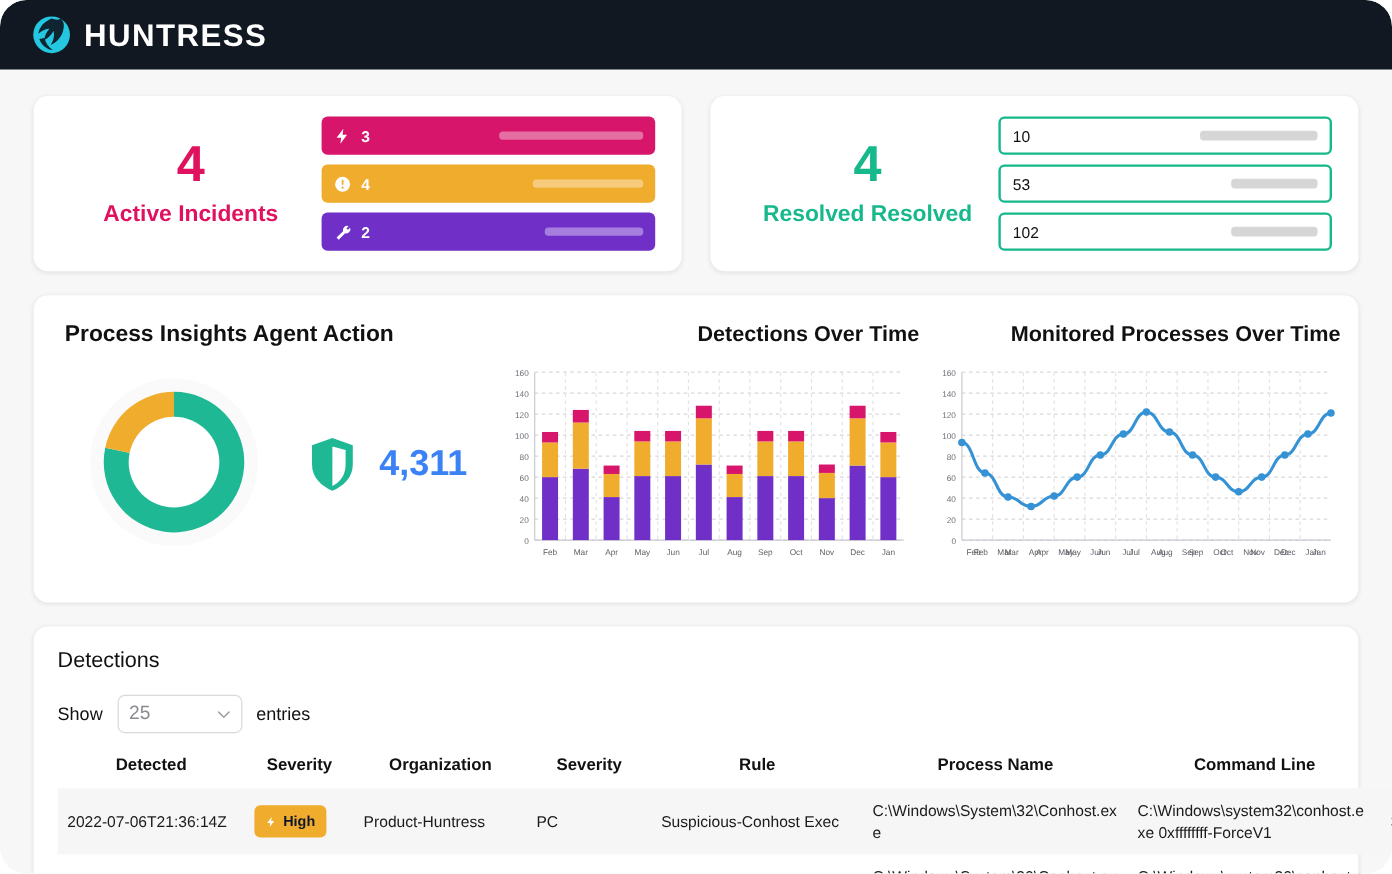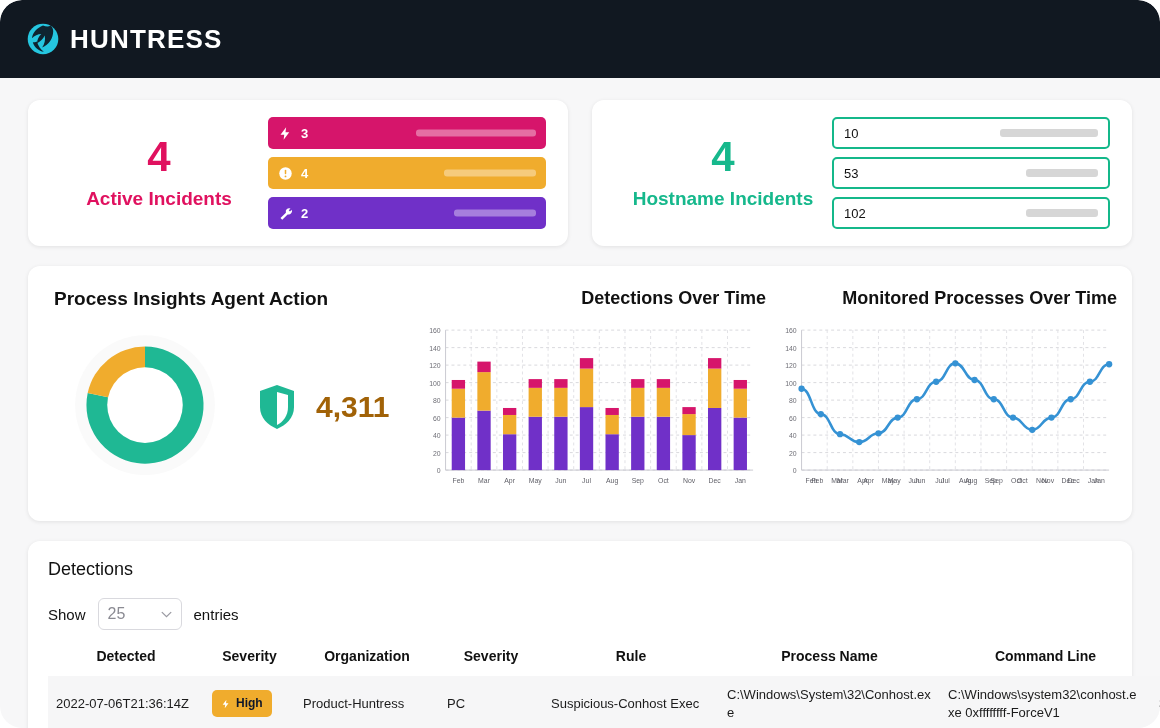--- a/index.html
+++ b/index.html
@@ -10,21 +10,21 @@
     overflow:hidden;
   }
   .app{
     position:relative;width:1160px;height:728px;
     background:#f7f7f8;
     border-radius:22px;
     overflow:hidden;
   }
   
   .topbar{
-    height:78px;background:#111821;
+    height:58px;background:#111821;
     display:flex;align-items:center;
     border-top-left-radius:22px;border-top-right-radius:22px;
     padding-left:26px;box-sizing:border-box;
   }
   .logo-wrap{display:flex;align-items:center;gap:10px;}
   .logo-mark{width:34px;height:34px;display:block;}
   .logo-text{
     color:#ffffff;font-size:26px;font-weight:bold;
     letter-spacing:1.2px;
   }
@@ -93,36 +93,36 @@
   .chart-col.c2{flex:0 0 350px;}
   .chart-title{
     font-size:19px;font-weight:bold;color:#111;margin:4px 0 0 4px;
   }
   .chart-title.small{font-size:18px;text-align:right;}
   .donut-area{display:flex;align-items:center;margin-top:12px;}
   .donut-box{width:190px;height:170px;flex:0 0 190px;}
   .donut-stats{margin-left:16px;}
   .dstat{display:flex;align-items:center;gap:18px;margin-bottom:26px;}
   .dstat:last-child{margin-bottom:0;}
-  .dstat .val{font-size:30px;font-weight:bold;color:#a16207;}
+  .dstat .val{font-size:30px;font-weight:bold;color:#3b82f6;}
   .plot{margin-top:8px;}
   
   .table-card{
     margin:20px 28px 0 28px;
     padding:18px 20px 0 20px;
     border-bottom-left-radius:12px;border-bottom-right-radius:12px;
     min-height:250px;
   }
   .table-head-title{font-size:18px;color:#111;margin-bottom:18px;}
   .show-row{
     display:flex;align-items:center;gap:12px;margin-bottom:8px;
   }
   .show-row .lbl{font-size:15px;color:#111;}
   .select-box{
-    width:84px;height:32px;border:1px solid #d9d9de;border-radius:6px;
+    width:104px;height:32px;border:1px solid #d9d9de;border-radius:6px;
     display:flex;align-items:center;justify-content:space-between;
     padding:0 9px;box-sizing:border-box;background:#fff;
   }
   .select-box .sv{font-size:16px;color:#8b8b93;}
   .chev{width:11px;height:7px;display:block;}
   table{width:100%;border-collapse:collapse;table-layout:fixed;}
   thead th{
     text-align:center;font-size:14px;font-weight:bold;color:#111;
     padding:10px 8px 12px 8px;
   }
@@ -194,21 +194,21 @@
           </svg>
           <span>2</span>
           <span class="ghost"></span>
         </div>
       </div>
     </div>
 
     <div class="card stat-card">
       <div class="stat-left">
         <div class="stat-num resolved">4</div>
-        <div class="stat-label resolved">Hostname Incidents</div>
+        <div class="stat-label resolved">Resolved Resolved</div>
       </div>
       <div class="bars">
         <div class="rbar r1">
           <span>10</span>
           <span class="ghost"></span>
         </div>
         <div class="rbar r2">
           <span>53</span>
           <span class="ghost"></span>
         </div>

